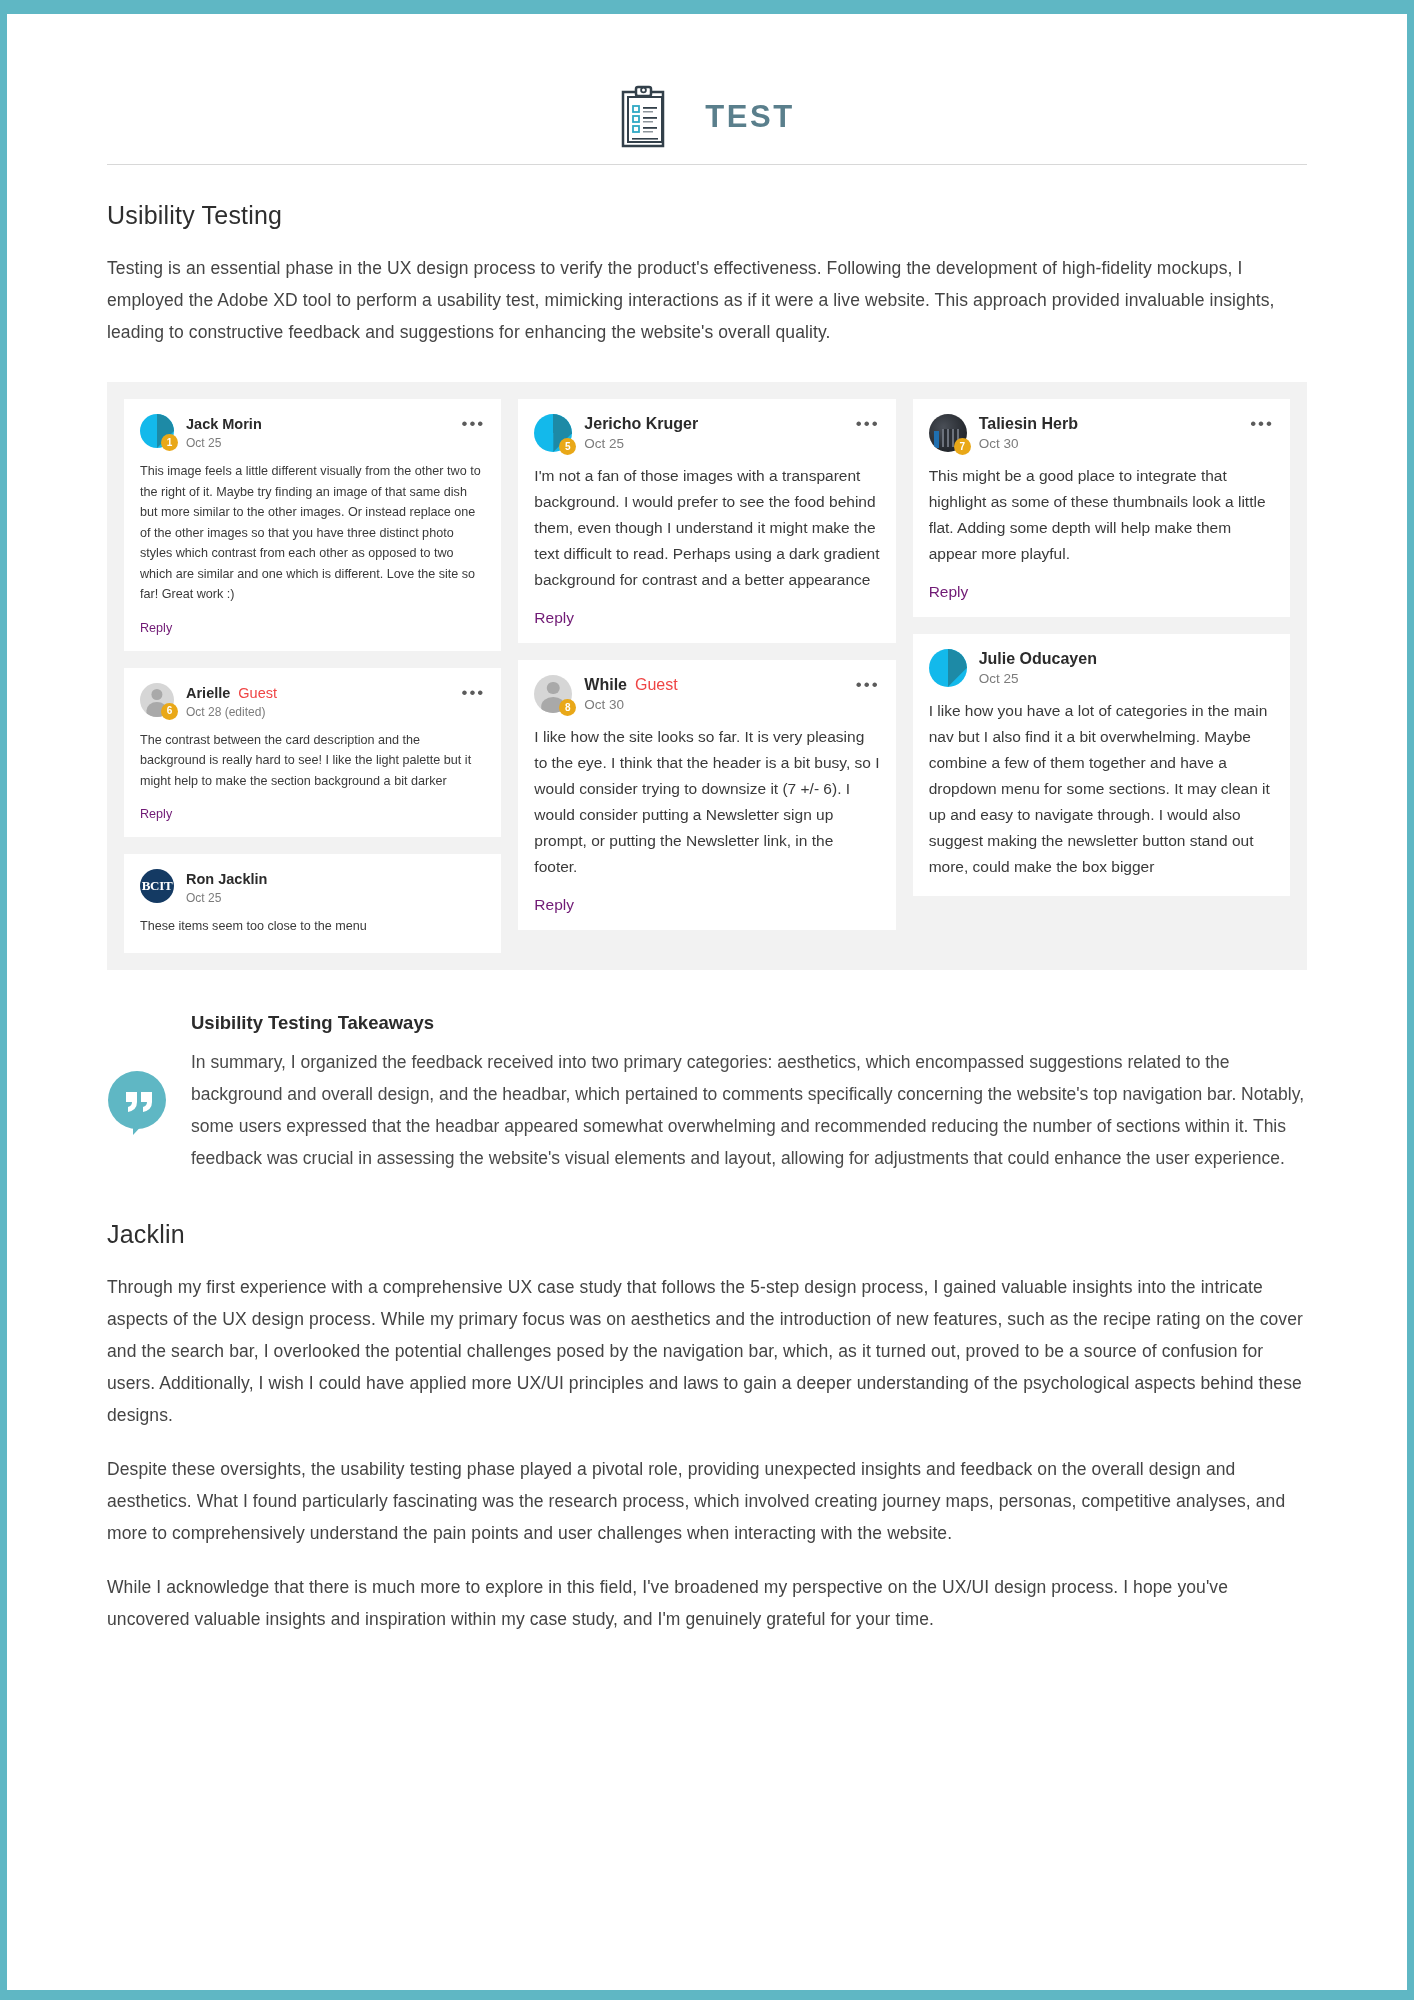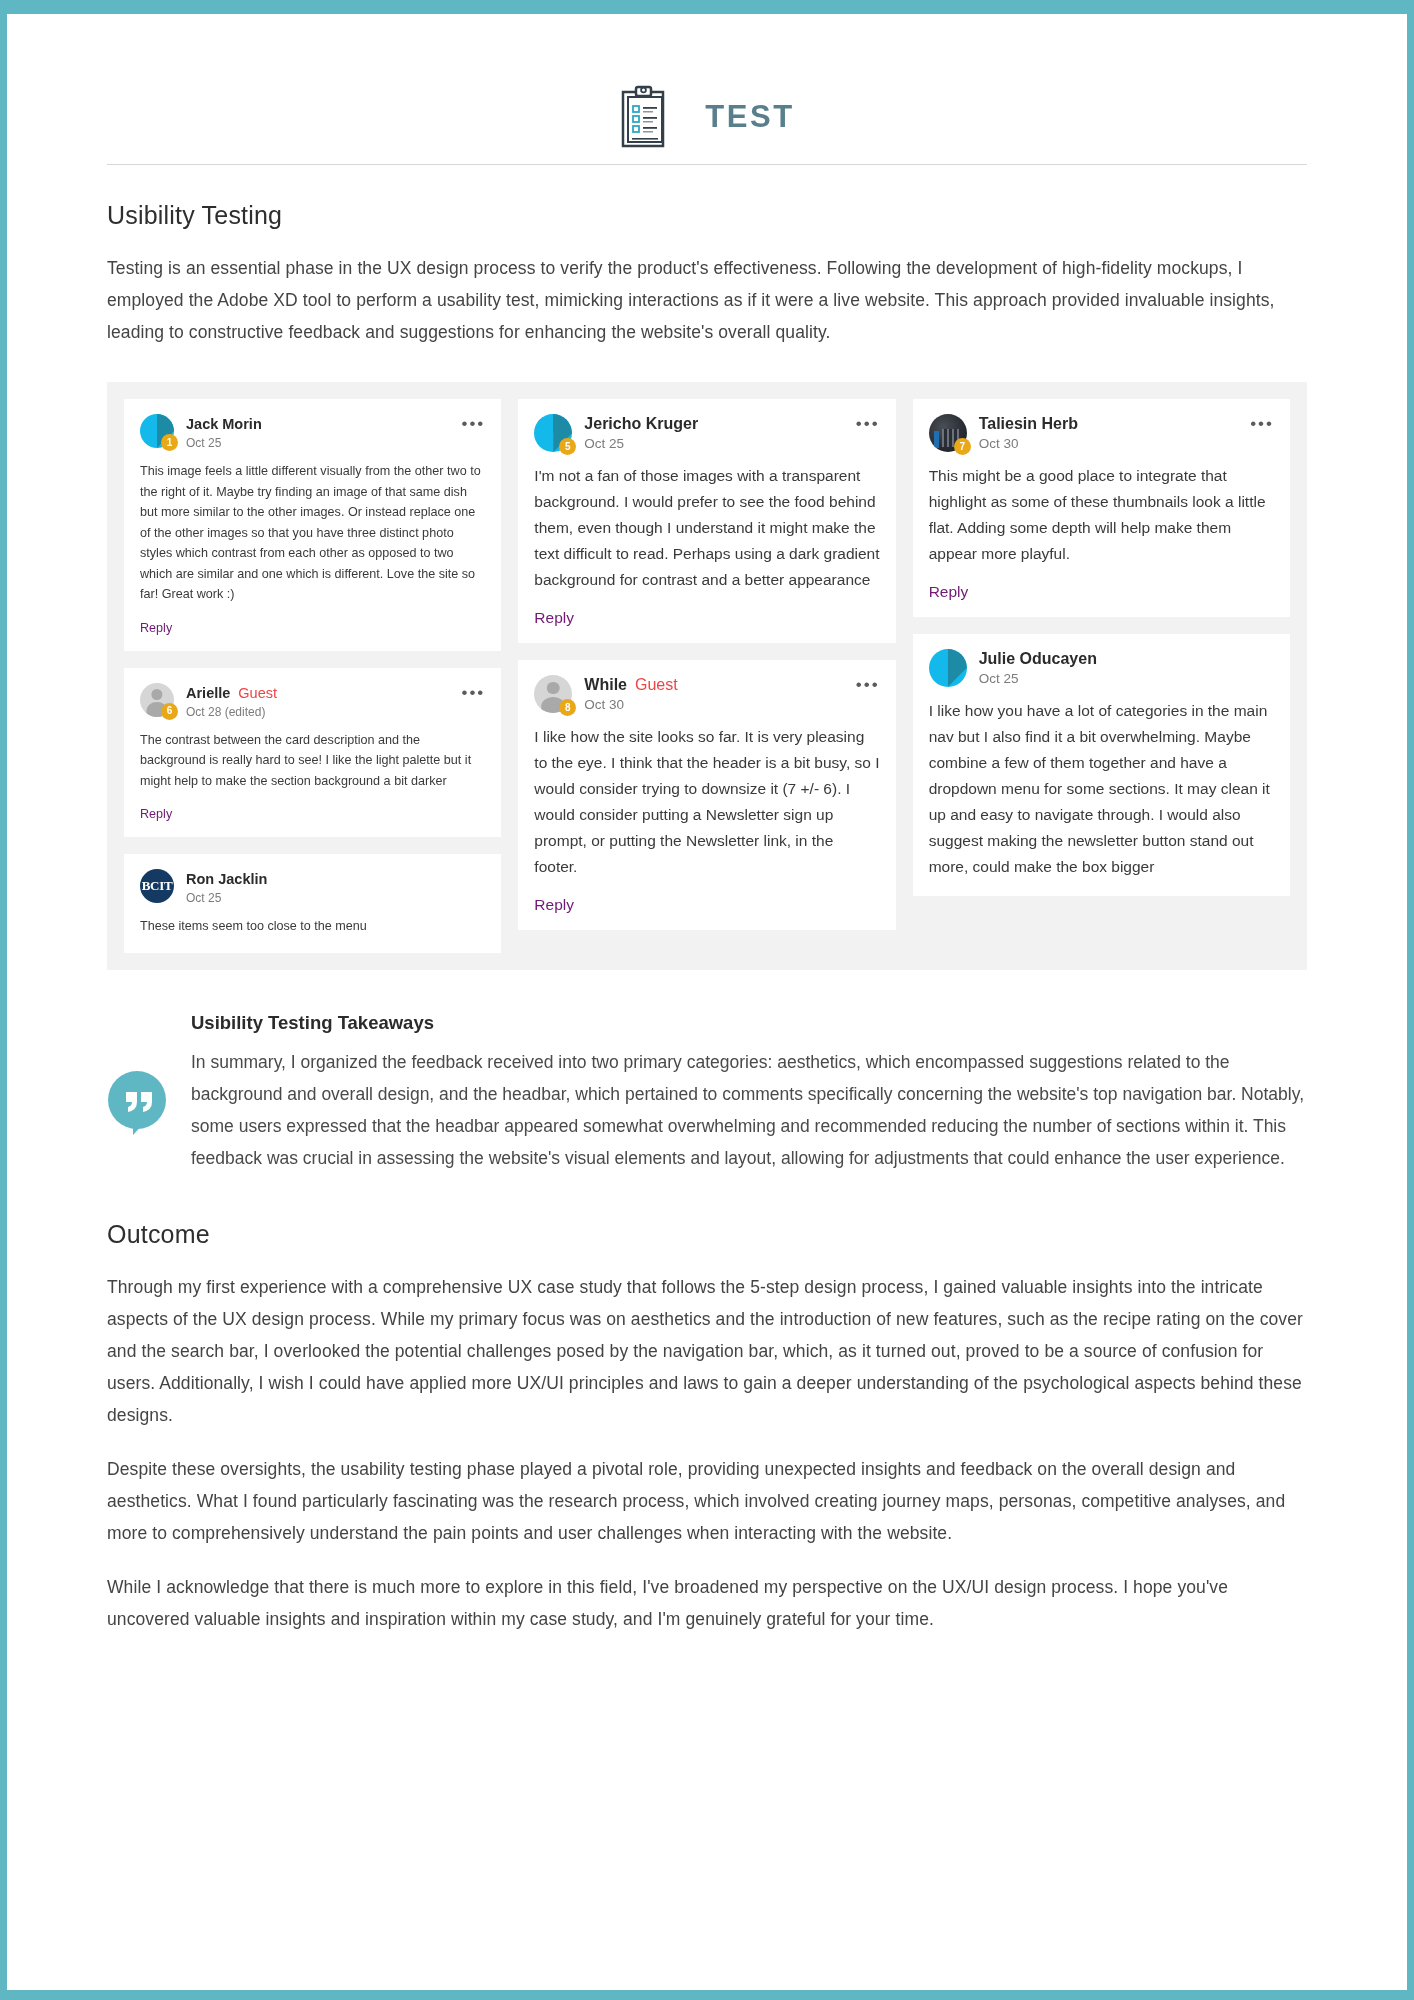--- a/index.html
+++ b/index.html
@@ -395,18 +395,18 @@
           <path d="M34 22 h11 v10 q0 8 -9 10 v-5 q4 -1 4 -5 h-6 z" fill="#ffffff"></path>
         </svg>
       </span>
     </div>
     <div class="takeaway-body">
       <div class="takeaway-title">Usibility Testing Takeaways</div>
       <div class="takeaway-text">In summary, I organized the feedback received into two primary categories: aesthetics, which encompassed suggestions related to the background and overall design, and the headbar, which pertained to comments specifically concerning the website's top navigation bar. Notably, some users expressed that the headbar appeared somewhat overwhelming and recommended reducing the number of sections within it. This feedback was crucial in assessing the website's visual elements and layout, allowing for adjustments that could enhance the user experience.</div>
     </div>
   </div>
 
-  <h2 class="heading outcome">Outcome</h2>
+  <h2 class="heading outcome">Jacklin</h2>
   <p class="body">Through my first experience with a comprehensive UX case study that follows the 5-step design process, I gained valuable insights into the intricate aspects of the UX design process. While my primary focus was on aesthetics and the introduction of new features, such as the recipe rating on the cover and the search bar, I overlooked the potential challenges posed by the navigation bar, which, as it turned out, proved to be a source of confusion for users. Additionally, I wish I could have applied more UX/UI principles and laws to gain a deeper understanding of the psychological aspects behind these designs.</p>
   <p class="body">Despite these oversights, the usability testing phase played a pivotal role, providing unexpected insights and feedback on the overall design and aesthetics. What I found particularly fascinating was the research process, which involved creating journey maps, personas, competitive analyses, and more to comprehensively understand the pain points and user challenges when interacting with the website.</p>
   <p class="body">While I acknowledge that there is much more to explore in this field, I've broadened my perspective on the UX/UI design process. I hope you've uncovered valuable insights and inspiration within my case study, and I'm genuinely grateful for your time.</p>
 
 </div>
 
 </body></html>

